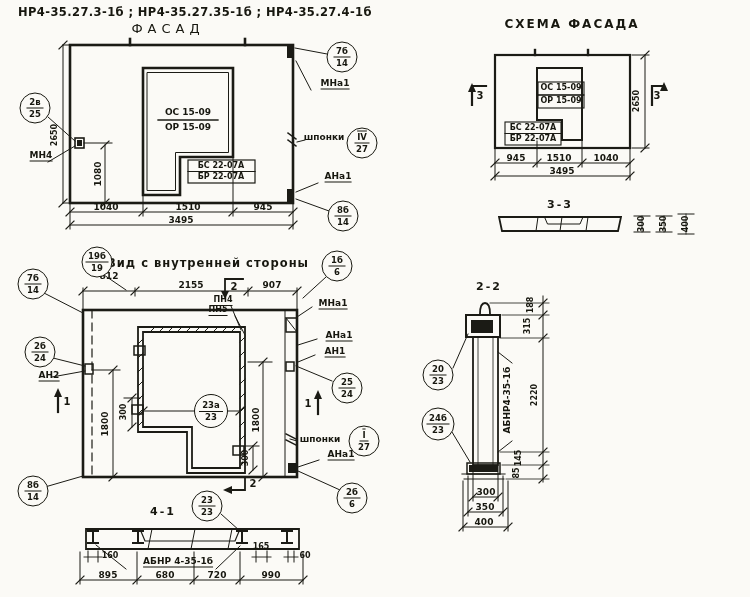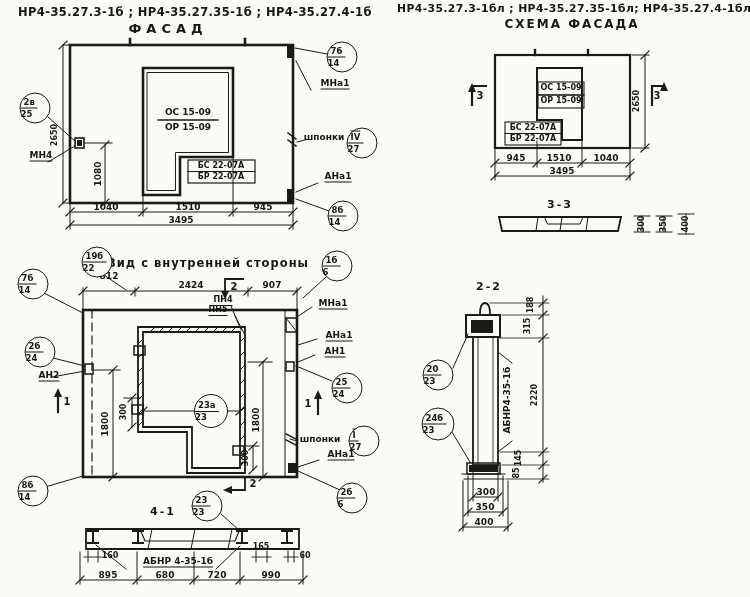--- a/index.html
+++ b/index.html
@@ -8,27 +8,27 @@
     font-family:"DejaVu Sans",sans-serif;color:#17170f;overflow:hidden;
   }
   svg{position:absolute;left:0;top:0;}
   .lbl{position:absolute;font-weight:bold;font-size:9px;white-space:nowrap;line-height:1;}
   .cc{transform:translate(-50%,-50%);}
   .cv{transform:translate(-50%,-50%) rotate(-90deg);}
   .s8{font-size:8px;}
   .s10{font-size:10px;}
   .ul{border-bottom:1.4px solid #17170f;padding-bottom:1px;margin-left:7px;}
   .hdr{font-size:11.5px;letter-spacing:.4px;font-weight:bold;}
-  .title1{font-size:13px;letter-spacing:5px;font-weight:bold;text-align:right;}
+  .title1{font-size:13px;letter-spacing:5px;font-weight:normal;text-align:right;}
   .title2{font-size:12px;letter-spacing:2px;font-weight:bold;}
   .title3{font-size:11.5px;letter-spacing:1px;font-weight:bold;}
   .sect{font-size:11px;letter-spacing:2px;font-weight:bold;}
   .callout{
     position:absolute;width:31px;height:31px;border:1.7px solid #17170f;border-radius:50%;
-    background:#fbfaf6;display:flex;flex-direction:column;align-items:flex-start;justify-content:center;
+    background:#fbfaf6;display:flex;flex-direction:column;align-items:center;justify-content:center;
     transform:translate(-50%,-50%);font-size:8.5px;font-weight:bold;box-sizing:border-box;
   }
   .callout .t{border-bottom:1.4px solid #17170f;padding:0 3px 1px;line-height:1.05;}
   .callout .b{line-height:1.05;padding-top:1px;}
   .ovl{text-decoration:overline;}
 </style>
 </head>
 <body>
 
 <div id="canvas">
@@ -334,21 +334,20 @@
         <line x1="494" y1="501" x2="502" y2="493" stroke-width="1.2"></line>
     <line x1="464" y1="516" x2="472" y2="508" stroke-width="1.2"></line>
         <line x1="499" y1="516" x2="507" y2="508" stroke-width="1.2"></line>
     <line x1="459" y1="531" x2="467" y2="523" stroke-width="1.2"></line>
         <line x1="504" y1="531" x2="512" y2="523" stroke-width="1.2"></line>
   </g>
 </svg>
 
 <div class="lbl hdr" style="left:18px;top:7px">НР4-35.27.3-1б ;  НР4-35.27.35-1б ;  НР4-35.27.4-1б</div>
 <div class="lbl title1 cc" style="left:168px;top:28px">ФАСАД</div>
-<div class="lbl hdr" style="left:397px;top:4px;font-size:10.8px">НР4-35.27.3-1бл ;  НР4-35.27.35-1бл;  НР4-35.27.4-1бл</div>
 <div class="lbl title2 cc" style="left:572px;top:24px">СХЕМА ФАСАДА</div>
 
 <div class="lbl cc" style="left:188px;top:112px">ОС 15-09</div>
 <div class="lbl cc" style="left:188px;top:127px">ОР 15-09</div>
 <div class="lbl cc s8" style="left:221px;top:166px">БС 22-07А</div>
 <div class="lbl cc s8" style="left:221px;top:177px">БР 22-07А</div>
 <div class="lbl cc" style="left:106px;top:207px">1040</div>
 <div class="lbl cc" style="left:188px;top:207px">1510</div>
 <div class="lbl cc" style="left:263px;top:207px">945</div>
 <div class="lbl cc" style="left:181px;top:220px">3495</div>
@@ -387,42 +386,42 @@
 <div class="lbl cv s8" style="left:637px;top:101px">2650</div>
 <div class="lbl cc s10" style="left:480px;top:96px">3</div>
 <div class="lbl cc s10" style="left:657px;top:96px">3</div>
 <div class="lbl cc sect" style="left:560px;top:204px">3-3</div>
 <div class="lbl cv s8" style="left:642px;top:224px">300</div>
 <div class="lbl cv s8" style="left:664px;top:224px">350</div>
 <div class="lbl cv s8" style="left:686px;top:224px">400</div>
 
 <div class="lbl cc title3" style="left:208px;top:264px">Вид с внутренней стороны</div>
 <div class="lbl cc" style="left:109px;top:276px">812</div>
-<div class="lbl cc" style="left:191px;top:285px">2424</div>
+<div class="lbl cc" style="left:191px;top:285px">2155</div>
 <div class="lbl cc" style="left:272px;top:285px">907</div>
 <div class="lbl cc s10" style="left:234px;top:287px">2</div>
 <div class="lbl cc ul s8" style="left:216px;top:301px">ПН4</div>
 <div class="lbl cc ul s8" style="left:211px;top:311px">ПН5</div>
 <div class="lbl cc ul" style="left:326px;top:304px">МНа1</div>
 <div class="lbl cc ul" style="left:332px;top:336px">АНа1</div>
 <div class="lbl cc ul" style="left:328px;top:352px">АН1</div>
 <div class="lbl cc ul" style="left:42px;top:376px">АН2</div>
 <div class="lbl cc" style="left:320px;top:439px">шпонки</div>
 <div class="lbl cc ul" style="left:334px;top:455px">АНа1</div>
 <div class="lbl cv" style="left:105px;top:424px">1800</div>
 <div class="lbl cv" style="left:256px;top:420px">1800</div>
 <div class="lbl cv s8" style="left:124px;top:412px">300</div>
 <div class="lbl cv s8" style="left:246px;top:458px">300</div>
 <div class="lbl cc s10" style="left:67px;top:402px">1</div>
 <div class="lbl cc s10" style="left:308px;top:404px">1</div>
 <div class="lbl cc s10" style="left:253px;top:484px">2</div>
 
 <div class="callout" style="left:97px;top:262px">
   <span class="t">19б</span>
-  <span class="b">22</span>
+  <span class="b">19</span>
 </div>
 <div class="callout" style="left:337px;top:266px">
   <span class="t">1б</span>
   <span class="b">6</span>
 </div>
 <div class="callout" style="left:33px;top:284px">
   <span class="t">7б</span>
   <span class="b">14</span>
 </div>
 <div class="callout" style="left:40px;top:352px">

